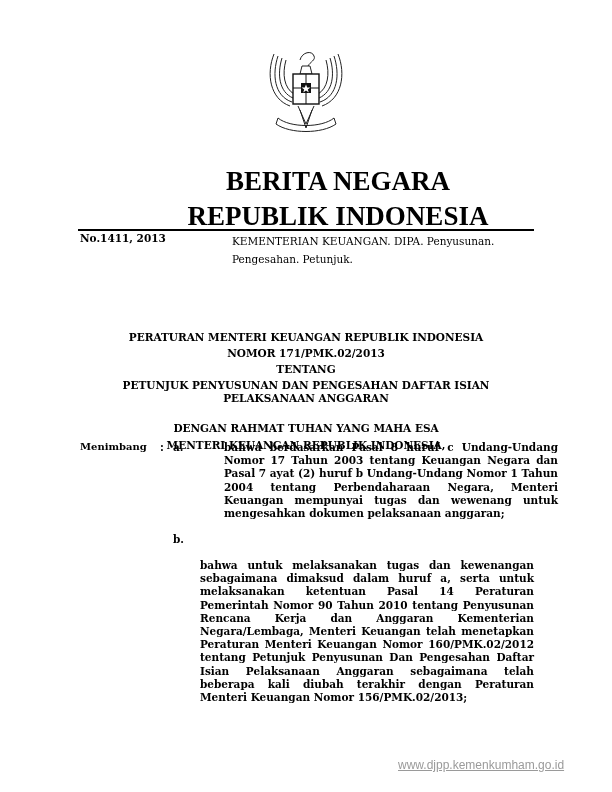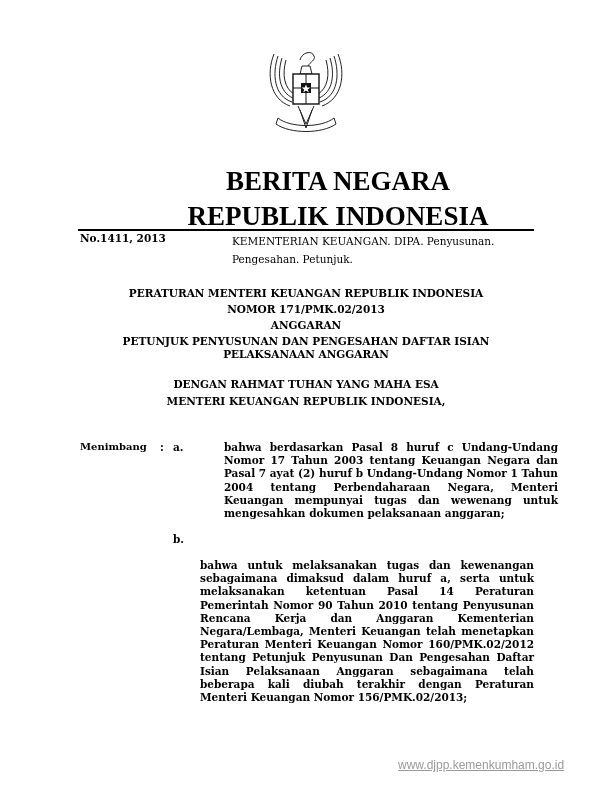--- a/index.html
+++ b/index.html
@@ -4,21 +4,21 @@
 <style>
   html, body { margin:0; padding:0; background:#ffffff; }
   body { width:612px; height:792px; position:relative; overflow:hidden; font-family:"DejaVu Serif", serif; color:#000; }
   .emblem { position:absolute; left:260px; top:44px; width:92px; height:96px; }
   .title { position:absolute; left:0; width:612px; text-align:center; font-family:"Liberation Serif", serif; font-weight:bold; font-size:27px; line-height:32px;margin-left:32px; }
   .t1 { top:165px; }
   .t2 { top:200px; }
   .rule { position:absolute; left:78px; width:456px; top:229px; height:0; border-top:2px solid #000; }
   .hdr-no { position:absolute; left:80px; top:232px; font-size:10.5px; font-weight:bold; }
   .hdr-cat { position:absolute; left:232px; top:232px; width:305px; font-size:10.5px; font-weight:normal; line-height:18px; }
-  .center-block { position:absolute; left:0; width:612px; text-align:center; font-size:10.5px; font-weight:bold; line-height:13px; }
+  .center-block { position:absolute; left:0; width:612px; text-align:center; font-size:10.5px; font-weight:bold; line-height:13px;margin-top:44px; }
   .c1 { top:287px; } .c2 { top:303px; } .c3 { top:319px; } .c4 { top:335px; } .c5 { top:348px; }
   .c6 { top:378px; } .c7 { top:395px; }
   .label { position:absolute; left:80px; top:441px; font-size:10px; font-weight:bold; }
   .colon { position:absolute; left:160px; top:441px; font-size:10.5px; font-weight:bold; }
   .marker { position:absolute; left:173px; font-size:10.5px; font-weight:bold; }
   .para { position:absolute; left:200px; width:334px; font-size:10.5px; font-weight:bold; line-height:13.2px; text-align:justify; }
   .pa { top:441px;margin-left:24px; }
   .pb { top:559px; }
   .ma { top:441px; }
   .mb { top:533px; }
@@ -59,21 +59,21 @@
 
 <div class="title t1">BERITA NEGARA</div>
 <div class="title t2">REPUBLIK INDONESIA</div>
 <div class="rule"></div>
 
 <div class="hdr-no">No.1411, 2013</div>
 <div class="hdr-cat">KEMENTERIAN KEUANGAN. DIPA. Penyusunan. Pengesahan. Petunjuk.</div>
 
 <div class="center-block c1">PERATURAN MENTERI KEUANGAN REPUBLIK INDONESIA</div>
 <div class="center-block c2">NOMOR 171/PMK.02/2013</div>
-<div class="center-block c3">ANGGARAN</div>
+<div class="center-block c3">TENTANG</div>
 <div class="center-block c4">PETUNJUK PENYUSUNAN DAN PENGESAHAN DAFTAR ISIAN</div>
 <div class="center-block c5">PELAKSANAAN ANGGARAN</div>
 <div class="center-block c6">DENGAN RAHMAT TUHAN YANG MAHA ESA</div>
 <div class="center-block c7">MENTERI KEUANGAN REPUBLIK INDONESIA,</div>
 
 <div class="label">Menimbang</div>
 <div class="colon">:</div>
 
 <div class="marker ma">a.</div>
 <div class="para pa">bahwa berdasarkan Pasal 8 huruf c Undang-Undang Nomor 17 Tahun 2003 tentang Keuangan Negara dan Pasal 7 ayat (2) huruf b Undang-Undang Nomor 1 Tahun 2004 tentang Perbendaharaan Negara, Menteri Keuangan mempunyai tugas dan wewenang untuk mengesahkan dokumen pelaksanaan anggaran;</div>

